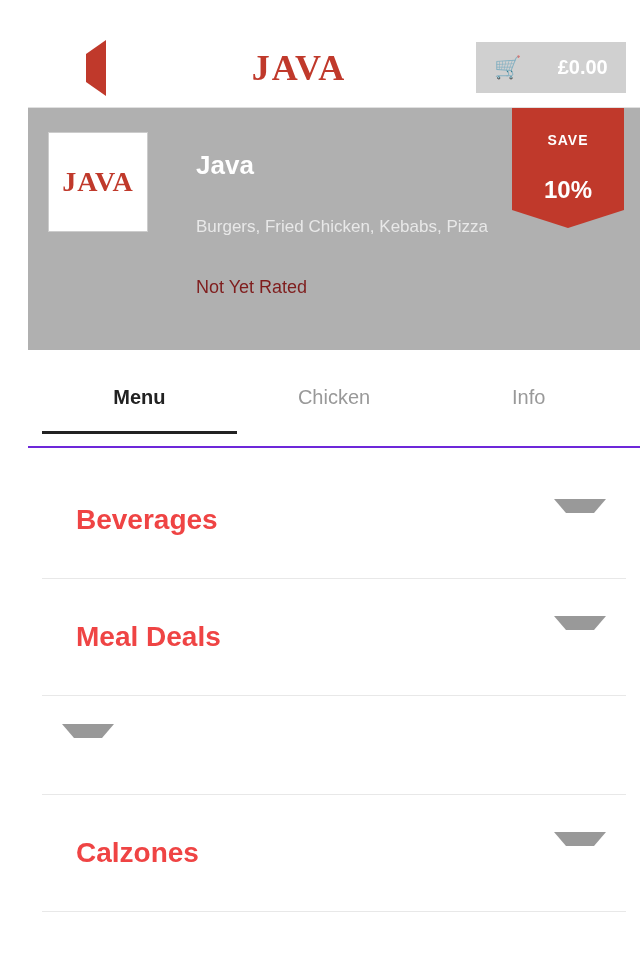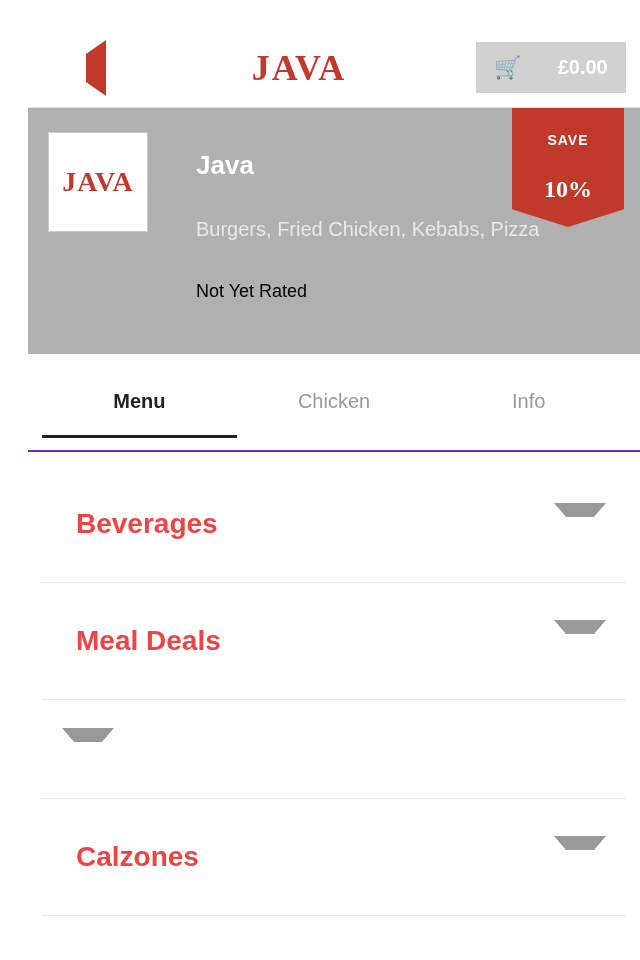--- a/index.html
+++ b/index.html
@@ -90,28 +90,28 @@
       flex: 1;
       padding-top: 4px;
     }
     .restaurant-name {
       font-size: 26px;
       font-weight: 600;
       color: #fff;
       margin-bottom: 6px;
     }
     .restaurant-categories {
-      font-size: 20px;
+      font-size: 17px;
       color: #e8e8e8;
       margin-bottom: 10px;
       line-height: 1.4;
     }
     .restaurant-rating {
       font-size: 18px;
-      color: #000000;
+      color: #7f1d1d;
       font-weight: 500;
     }
     .save-badge {
       position: absolute;
       top: 0;
       right: 16px;
       background: #c0392b;
       color: #fff;
       text-align: center;
       padding: 10px 18px;
@@ -119,21 +119,20 @@
       min-width: 90px;
     }
     .save-label {
       font-size: 14px;
       font-weight: 700;
       letter-spacing: 1px;
     }
     .save-percent {
       font-size: 24px;
       font-weight: 800;
-      font-family: Liberation Serif, serif;
     }
 
     
     .tabs {
       display: flex;
       border-bottom: 2px solid #6d28d9;
       background: #fff;
     }
     .tab {
       flex: 1;

